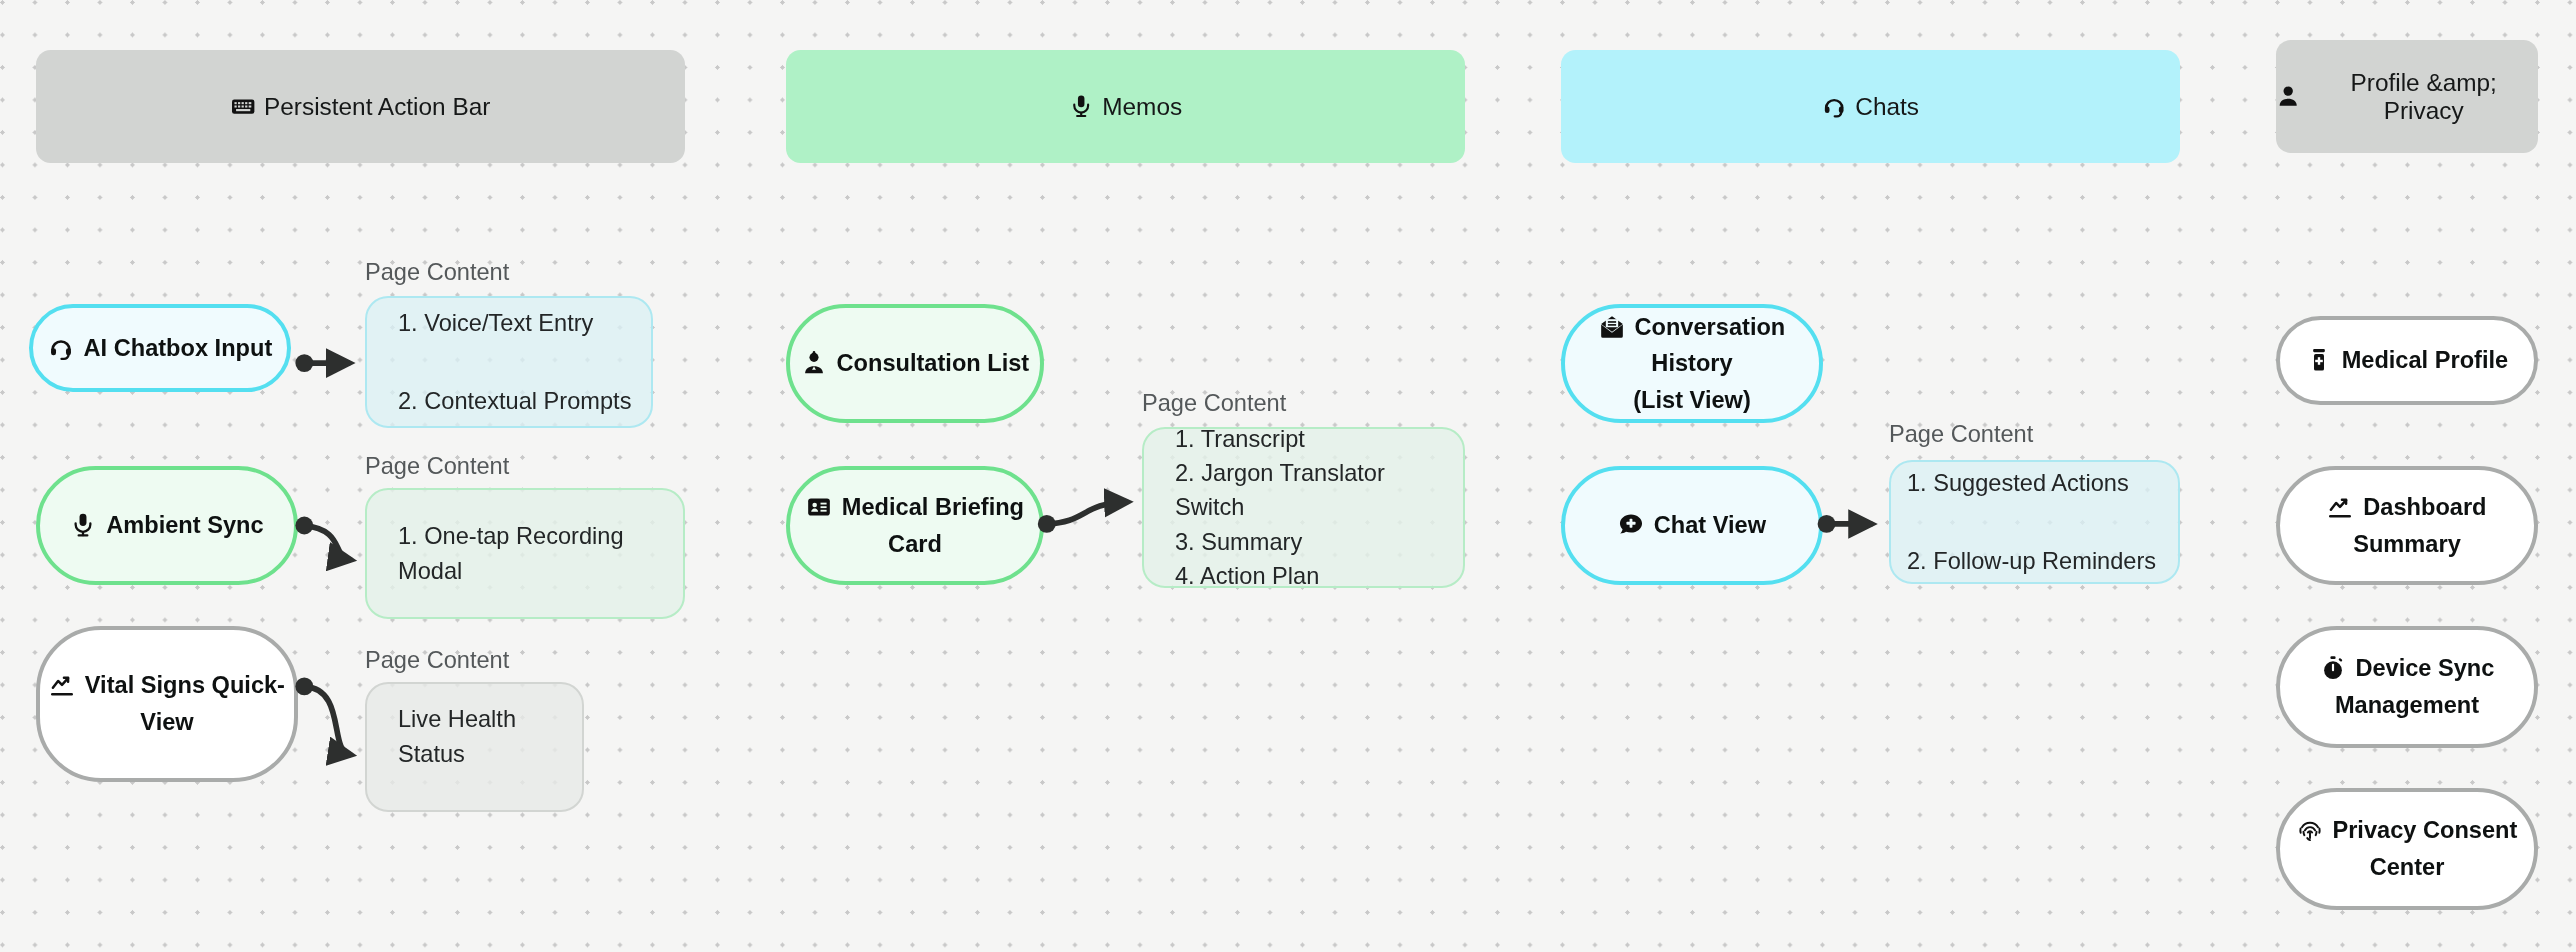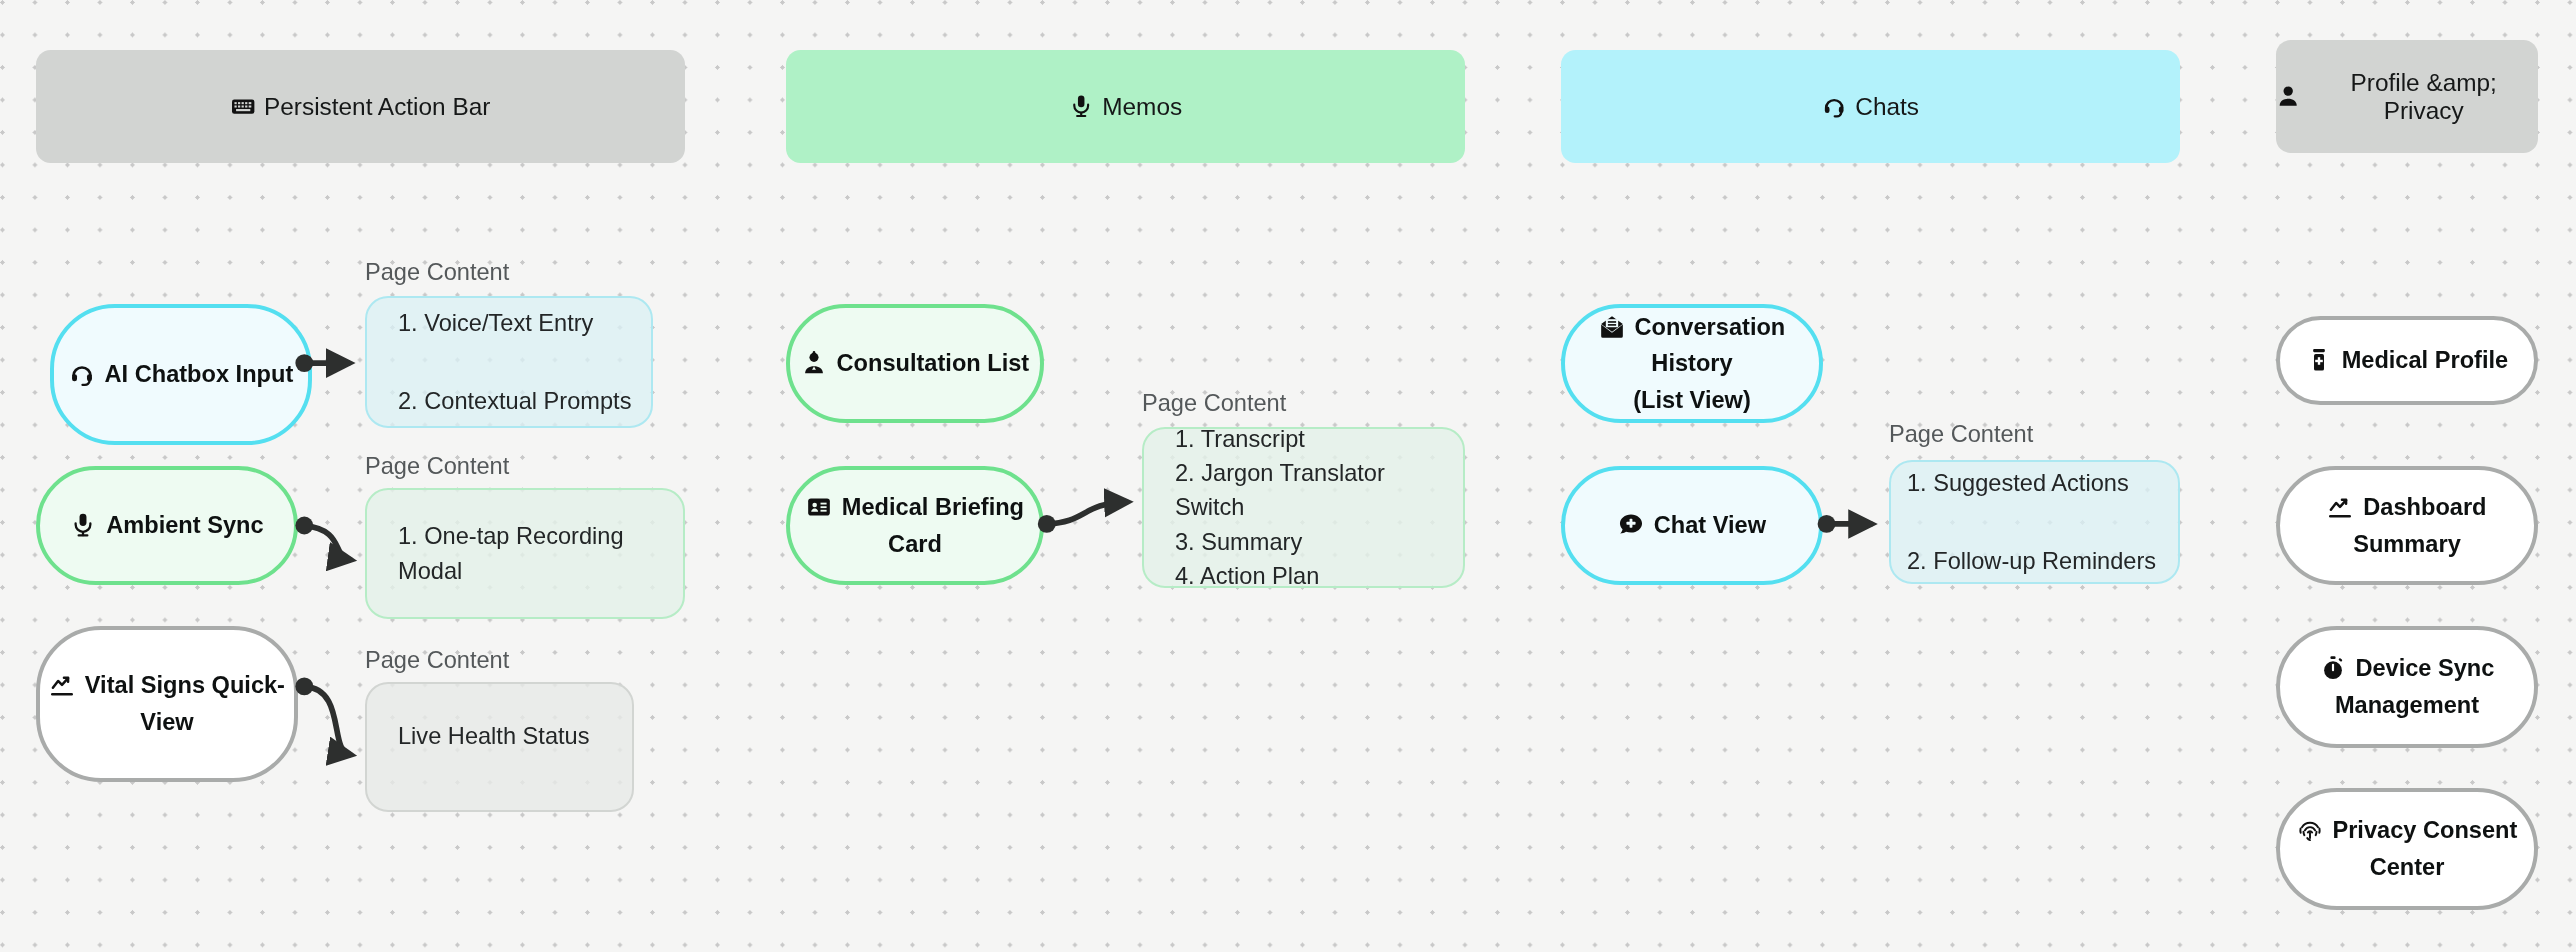--- a/index.html
+++ b/index.html
@@ -97,21 +97,21 @@
   <div class="hdr" style="left:2276px;top:40px;width:262px;height:113px;background:#d2d4d2;">
     <span class="icon">
       <svg viewBox="0 0 24 24">
           <circle cx="12" cy="7" r="4.6" fill="#111"></circle>
           <path d="M3.6 21.4c0-4.4 3.8-6.8 8.4-6.8s8.4 2.4 8.4 6.8z" fill="#111"></path>
         </svg>
     </span>
     <span>Profile &amp;amp; Privacy</span>
   </div>
 
-  <div class="node cyan" style="left:50px;top:304px;width:262px;height:141px;">
+  <div class="node cyan" style="left:29px;top:304px;width:262px;height:88px;">
     <div class="node-text">
       <span class="line1"><span class="icon">
         <svg viewBox="0 0 24 24">
               <path d="M4 14a8 8 0 0 1 16 0" fill="none" stroke="#111" stroke-width="2.4"></path>
               <rect x="2.8" y="12.2" width="4.6" height="6.6" rx="2.2" fill="#111"></rect>
               <rect x="16.6" y="12.2" width="4.6" height="6.6" rx="2.2" fill="#111"></rect>
               <path d="M19 18.5a4.5 4.5 0 0 1-4.5 3.5h-2" fill="none" stroke="#111" stroke-width="2.2" stroke-linecap="round"></path>
             </svg>
       </span><span>AI Chatbox Input</span></span>
       
@@ -152,21 +152,21 @@
     <span>1. Voice/Text Entry</span>
     <span>2. Contextual Prompts</span>
   </div>
 
   <div class="pc-label" style="left:365px;top:452px;">Page Content</div>
   <div class="pc-box greenb" style="left:365px;top:488px;width:320px;height:131px;">
     <span>1. One-tap Recording Modal</span>
   </div>
 
   <div class="pc-label" style="left:365px;top:646px;">Page Content</div>
-  <div class="pc-box grayb" style="left:365px;top:682px;width:269px;height:130px;padding-bottom:29px;">
+  <div class="pc-box grayb" style="left:365px;top:682px;width:219px;height:130px;padding-bottom:29px;">
     <span>Live Health Status</span>
   </div>
 
   <div class="node green" style="left:786px;top:304px;width:258px;height:119px;">
     <div class="node-text">
       <span class="line1"><span class="icon">
         <svg viewBox="0 0 24 24">
               <circle cx="12" cy="6.8" r="4.2" fill="#111"></circle>
               <circle cx="12" cy="2.2" r="1.2" fill="#111"></circle>
               <path d="M3.8 21.4c0-4.2 3.7-6.5 8.2-6.5s8.2 2.3 8.2 6.5z" fill="#111"></path>

